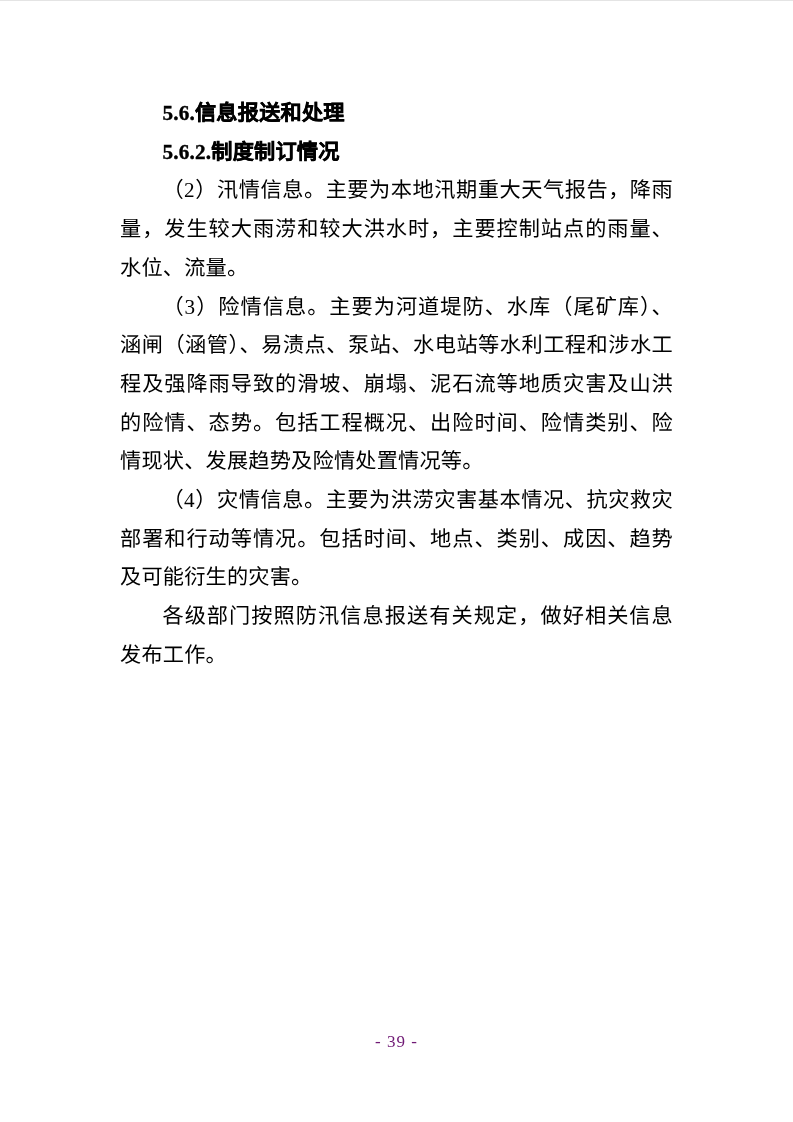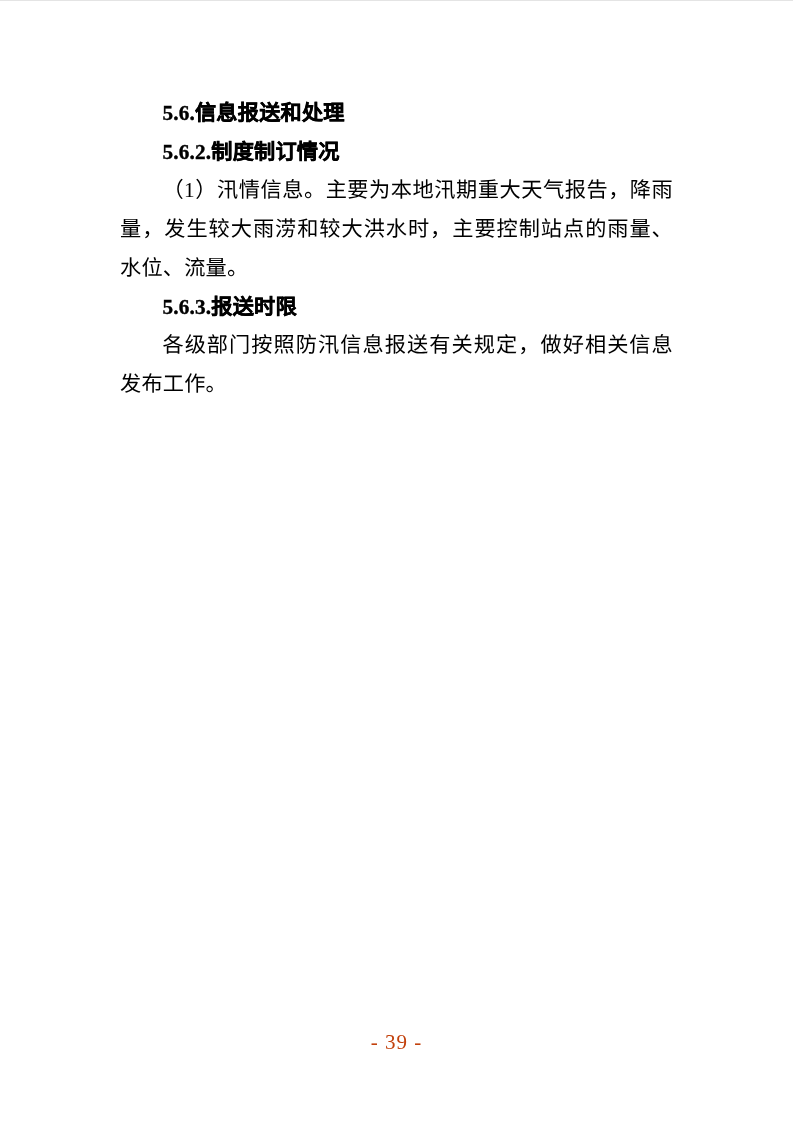--- a/index.html
+++ b/index.html
@@ -38,30 +38,31 @@
   .para {
     text-align: justify;
     text-justify: inter-ideograph;
   }
   .footer {
     position: absolute;
     top: 1031px;
     left: 0;
     width: 793px;
     text-align: center;
-    font-size: 21px;
+    font-size: 17px;
     line-height: 22px;
     letter-spacing: 1px;
-    color: #c2410c;
+    color: #701a75;
   }
 </style>
 </head>
 <body>
 
 <div class="page">
   <div class="block heading">5.6.信息报送和处理</div>
   <div class="block heading">5.6.2.制度制订情况</div>
-  <div class="block para">（1）汛情信息。主要为本地汛期重大天气报告，降雨量，发生较大雨涝和较大洪水时，主要控制站点的雨量、水位、流量。</div>
-  <div class="block heading">5.6.3.报送时限</div>
+  <div class="block para">（2）汛情信息。主要为本地汛期重大天气报告，降雨量，发生较大雨涝和较大洪水时，主要控制站点的雨量、水位、流量。</div>
+  <div class="block para">（3）险情信息。主要为河道堤防、水库（尾矿库）、涵闸（涵管）、易渍点、泵站、水电站等水利工程和涉水工程及强降雨导致的滑坡、崩塌、泥石流等地质灾害及山洪的险情、态势。包括工程概况、出险时间、险情类别、险情现状、发展趋势及险情处置情况等。</div>
+  <div class="block para">（4）灾情信息。主要为洪涝灾害基本情况、抗灾救灾部署和行动等情况。包括时间、地点、类别、成因、趋势及可能衍生的灾害。</div>
   <div class="block para">各级部门按照防汛信息报送有关规定，做好相关信息发布工作。</div>
 </div>
 
 <div class="footer">- 39 -</div>
 
 </body></html>

